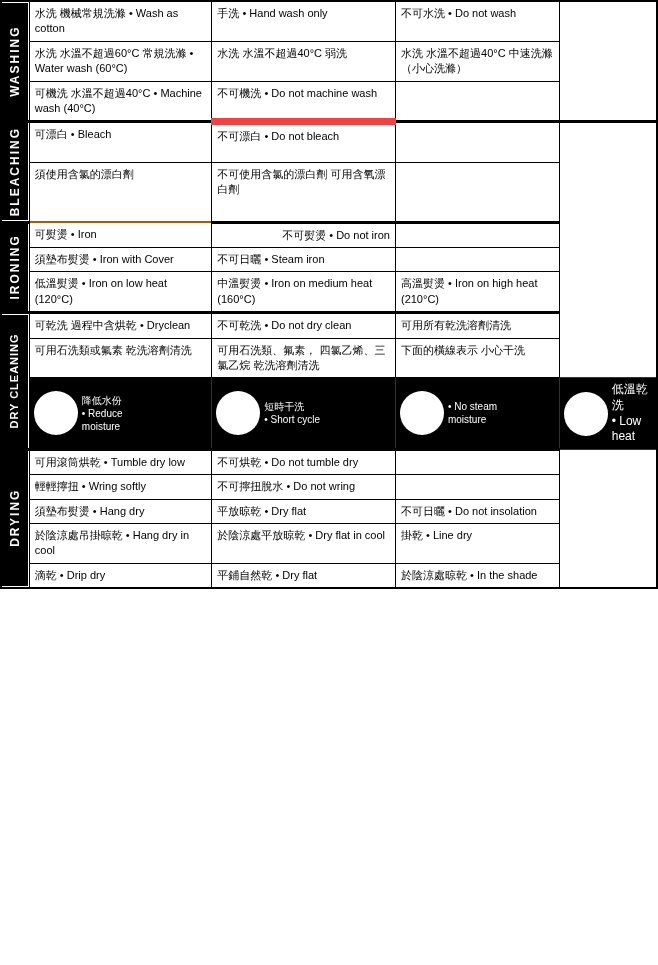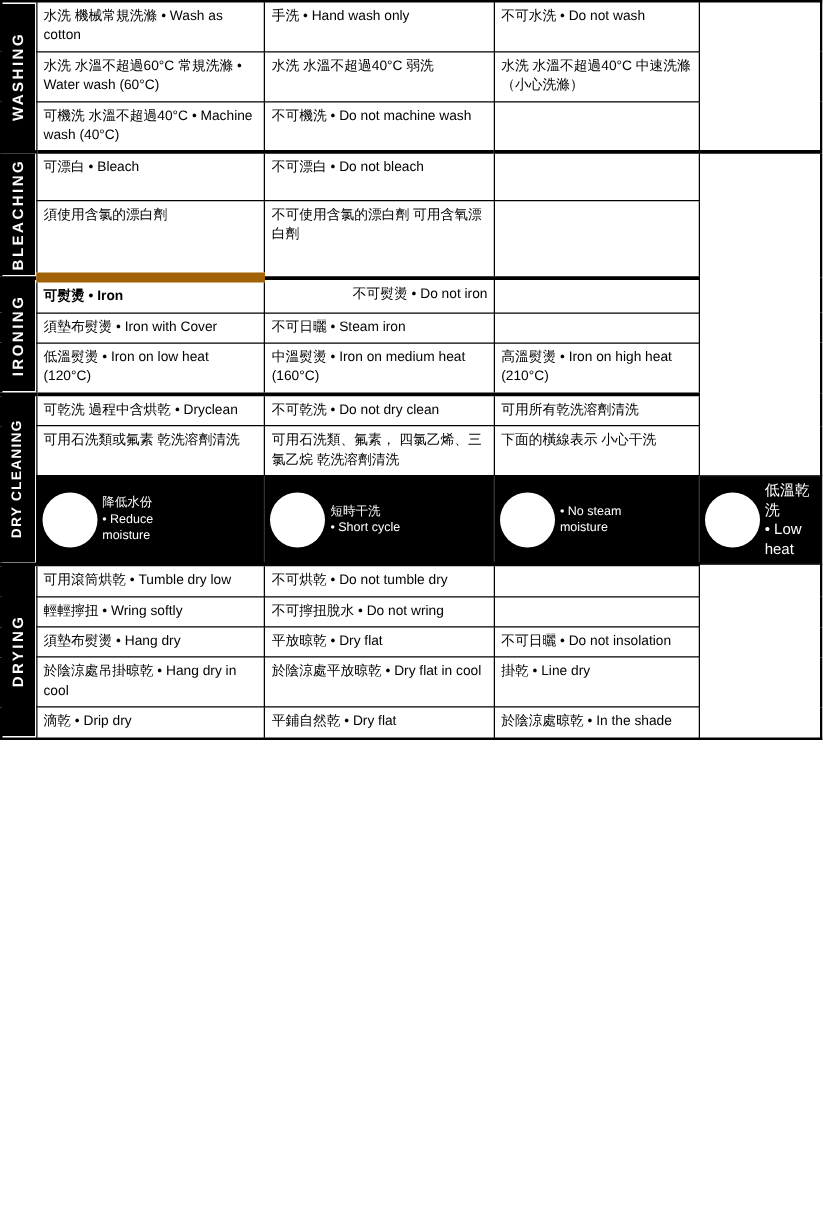--- a/index.html
+++ b/index.html
@@ -84,40 +84,40 @@
       </td>
       <td></td>
     </tr>
 
     <tr class="section-divider">
       <td class="section-header" rowspan="2" style="border-top:3px solid #000;">BLEACHING</td>
       <td style="border-top:3px solid #000;">
         <span class="zh">可漂白</span>
         <span class="en">• Bleach</span>
       </td>
-      <td style="border-top:2px solid #ef4444;">
+      <td style="border-top:7px solid #ef4444;">
         <span class="zh">不可漂白</span>
         <span class="en">• Do not bleach</span>
       </td>
       <td style="border-top:3px solid #000;"></td>
     </tr>
     <tr>
       <td>
         <span class="zh">須使用含氯的漂白劑</span>
       </td>
       <td>
         <span class="zh">不可使用含氯的漂白劑</span>
         <span class="zh">可用含氧漂白劑</span>
       </td>
       <td></td>
     </tr>
 
     <tr>
       <td class="section-header" rowspan="3" style="border-top:3px solid #000;">IRONING</td>
-      <td style="border-top:8px solid #a16207;font-weight:bold;">
+      <td style="border-top:2px solid #a16207;">
         <span class="zh">可熨燙</span>
         <span class="en">• Iron</span>
       </td>
       <td style="border-top:3px solid #000;text-align:right;">
         <span class="zh">不可熨燙</span>
         <span class="en">• Do not iron</span>
       </td>
       <td style="border-top:3px solid #000;"></td>
     </tr>
     <tr>

